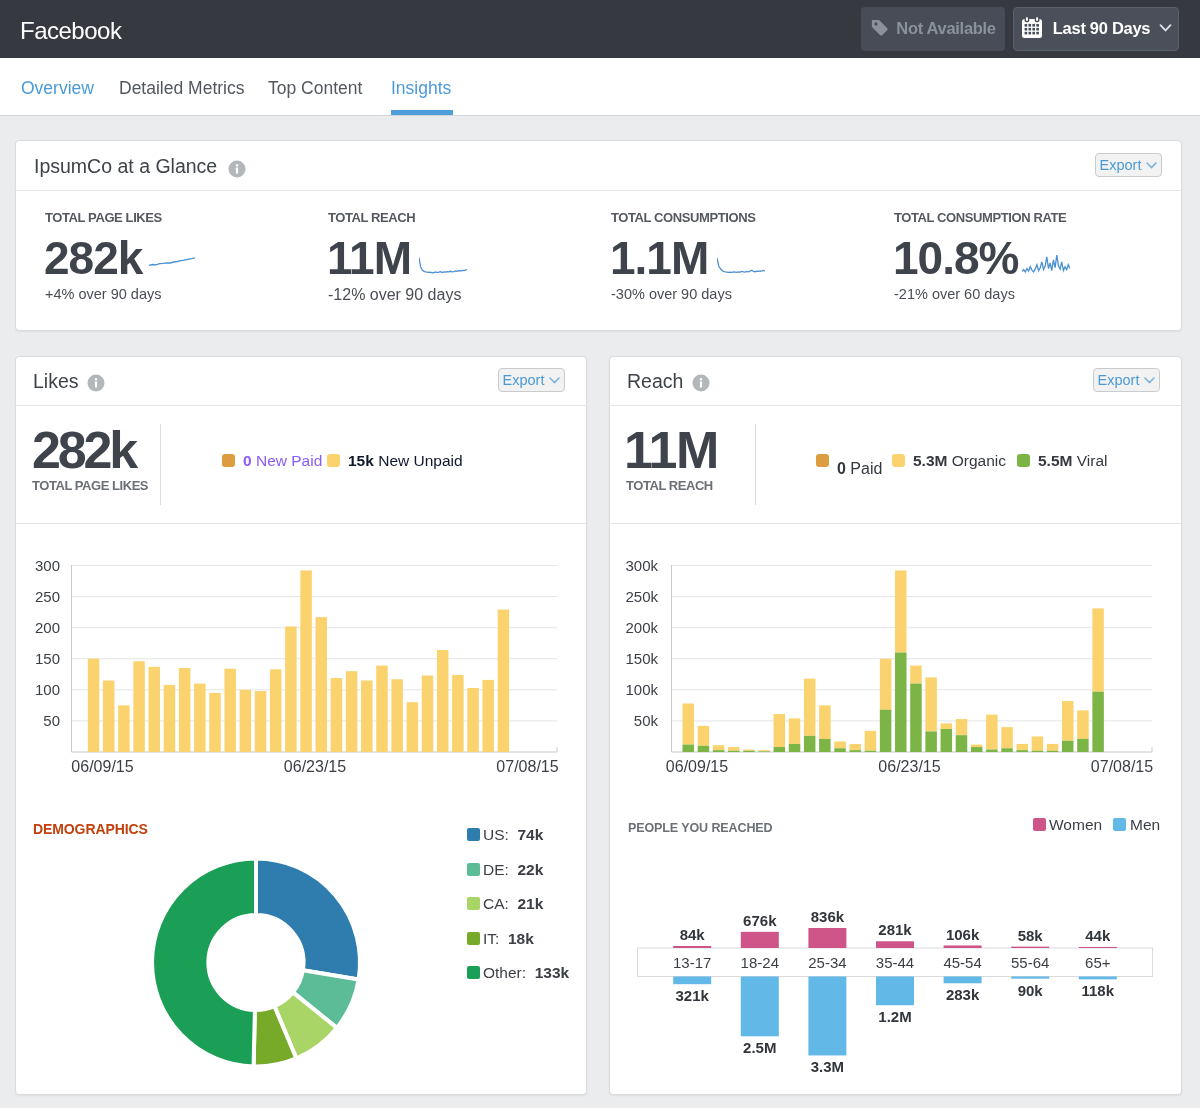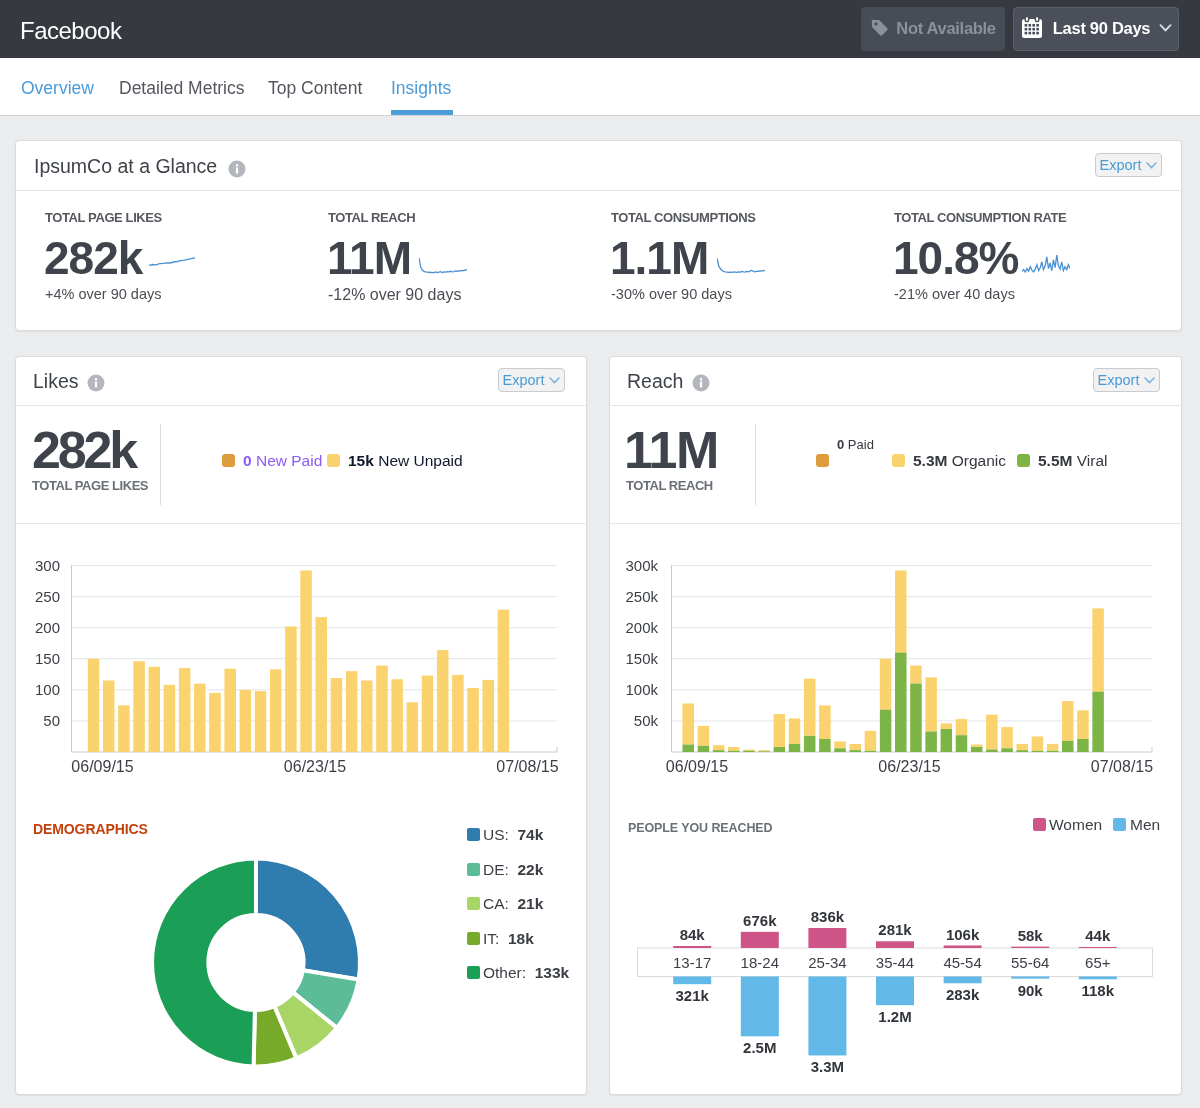--- a/index.html
+++ b/index.html
@@ -65,21 +65,21 @@
 <div class="abs bignum" style="left:44px;top:231px">282k</div>
 <div class="abs" style="left:45px;top:286px;font-size:14.5px;color:#4a4e54">+4% over 90 days</div>
 <div class="abs statlab" style="left:328px;top:210px">TOTAL REACH</div>
 <div class="abs bignum" style="left:327px;top:231px">11M</div>
 <div class="abs" style="left:328px;top:286px;font-size:16px;color:#4a4e54">-12% over 90 days</div>
 <div class="abs statlab" style="left:611px;top:210px">TOTAL CONSUMPTIONS</div>
 <div class="abs bignum" style="left:610px;top:231px">1.1M</div>
 <div class="abs" style="left:611px;top:286px;font-size:14.5px;color:#4a4e54">-30% over 90 days</div>
 <div class="abs statlab" style="left:894px;top:210px">TOTAL CONSUMPTION RATE</div>
 <div class="abs bignum" style="left:893px;top:231px">10.8%</div>
-<div class="abs" style="left:894px;top:286px;font-size:14.5px;color:#4a4e54">-21% over 40 days</div>
+<div class="abs" style="left:894px;top:286px;font-size:14.5px;color:#4a4e54">-21% over 60 days</div>
 <svg width="46" height="12" style="position:absolute;left:149px;top:256px">
     <polyline points="0.0,9.3 3.5,8.5 7.1,8.8 10.6,7.7 14.2,7.3 17.7,6.8 21.2,7.0 24.8,6.0 28.3,5.5 31.8,4.7 35.4,4.2 38.9,3.3 42.5,2.7 46.0,1.8" fill="none" stroke="#4a90d2" stroke-width="1.3"></polyline>
   </svg>
 <svg width="48" height="19" style="position:absolute;left:419px;top:256px">
     <polyline points="0.0,1.6 1.7,11.1 3.3,14.1 5.0,15.3 6.6,15.9 8.3,16.2 9.9,16.5 11.6,16.2 13.2,16.8 14.9,16.5 16.6,15.9 18.2,16.5 19.9,16.2 21.5,15.6 23.2,16.5 24.8,15.9 26.5,16.2 28.1,15.6 29.8,15.9 31.4,15.3 33.1,15.9 34.8,15.6 36.4,15.0 38.1,15.3 39.7,14.7 41.4,15.0 43.0,14.4 44.7,14.7 46.3,14.1 48.0,13.5" fill="none" stroke="#4a90d2" stroke-width="1.3"></polyline>
   </svg>
 <svg width="48" height="19" style="position:absolute;left:717px;top:256px">
     <polyline points="0.0,2.0 1.7,10.0 3.3,12.5 5.0,14.5 6.6,15.4 8.3,15.8 9.9,16.1 11.6,16.4 13.2,16.1 14.9,16.4 16.6,15.8 18.2,16.1 19.9,16.4 21.5,15.8 23.2,16.1 24.8,15.4 26.5,15.8 28.1,16.1 29.8,15.4 31.4,15.8 33.1,15.1 34.8,14.2 36.4,15.4 38.1,15.8 39.7,15.1 41.4,15.4 43.0,14.8 44.7,15.1 46.3,14.5 48.0,14.8" fill="none" stroke="#4a90d2" stroke-width="1.3"></polyline>
   </svg>
 <svg width="48" height="23" style="position:absolute;left:1022px;top:252px">
@@ -181,21 +181,21 @@
     <rect x="7.9" y="4.2" width="2.2" height="2.2" fill="#ffffff"></rect>
   </svg>
 <div style="position:absolute;left:1093px;top:368px;width:67px;height:24px;background:#f2f2f3;border:1px solid #c9cbcf;border-radius:4px;text-align:center;font-size:14.5px;color:#4a9ad4;line-height:23px">Export<svg width="11" height="7" viewBox="0 0 11 7" style="vertical-align:1px;margin-left:5px">
       <path d="M1 1 L5.5 5.5 L10 1" fill="none" stroke="#7db4de" stroke-width="1.6" stroke-linecap="round"></path>
     </svg></div>
 <div class="abs" style="left:610px;top:523px;width:571px;height:1px;background:#e3e5e7"></div>
 <div class="abs bignum2" style="left:624px;top:424px;letter-spacing:-1.5px">11M</div>
 <div class="abs" style="left:626px;top:478px;font-size:13px;font-weight:bold;color:#6b7076;letter-spacing:-0.45px">TOTAL REACH</div>
 <div class="abs" style="left:755px;top:424px;width:1px;height:81px;background:#d9dbde"></div>
 <span style="position:absolute;left:816px;top:454px;width:13px;height:13px;background:#dd9d3e;border-radius:3px"></span>
-<div class="abs" style="left:837px;top:437px;font-size:13px;color:#35393f"><b>0</b> Paid</div>
+<div class="abs" style="left:837px;top:460px;font-size:16px;color:#35393f"><b>0</b> Paid</div>
 <span style="position:absolute;left:892px;top:454px;width:13px;height:13px;background:#fbd36e;border-radius:3px"></span>
 <div class="abs" style="left:913px;top:452px;font-size:15.5px;color:#35393f"><b>5.3M</b> Organic</div>
 <span style="position:absolute;left:1017px;top:454px;width:13px;height:13px;background:#7cb446;border-radius:3px"></span>
 <div class="abs" style="left:1038px;top:452px;font-size:15.5px;color:#35393f"><b>5.5M</b> Viral</div>
 <svg width="560" height="230" style="position:absolute;left:620px;top:550px">
     <line x1="51.5" y1="15.5" x2="532.0" y2="15.5" stroke="#e4e5e7" stroke-width="1"></line>
     <text x="38" y="21.0" text-anchor="end" font-size="15" fill="#3b3f45">300k</text>
     <line x1="51.5" y1="46.6" x2="532.0" y2="46.6" stroke="#e4e5e7" stroke-width="1"></line>
     <text x="38" y="52.1" text-anchor="end" font-size="15" fill="#3b3f45">250k</text>
     <line x1="51.5" y1="77.7" x2="532.0" y2="77.7" stroke="#e4e5e7" stroke-width="1"></line>

